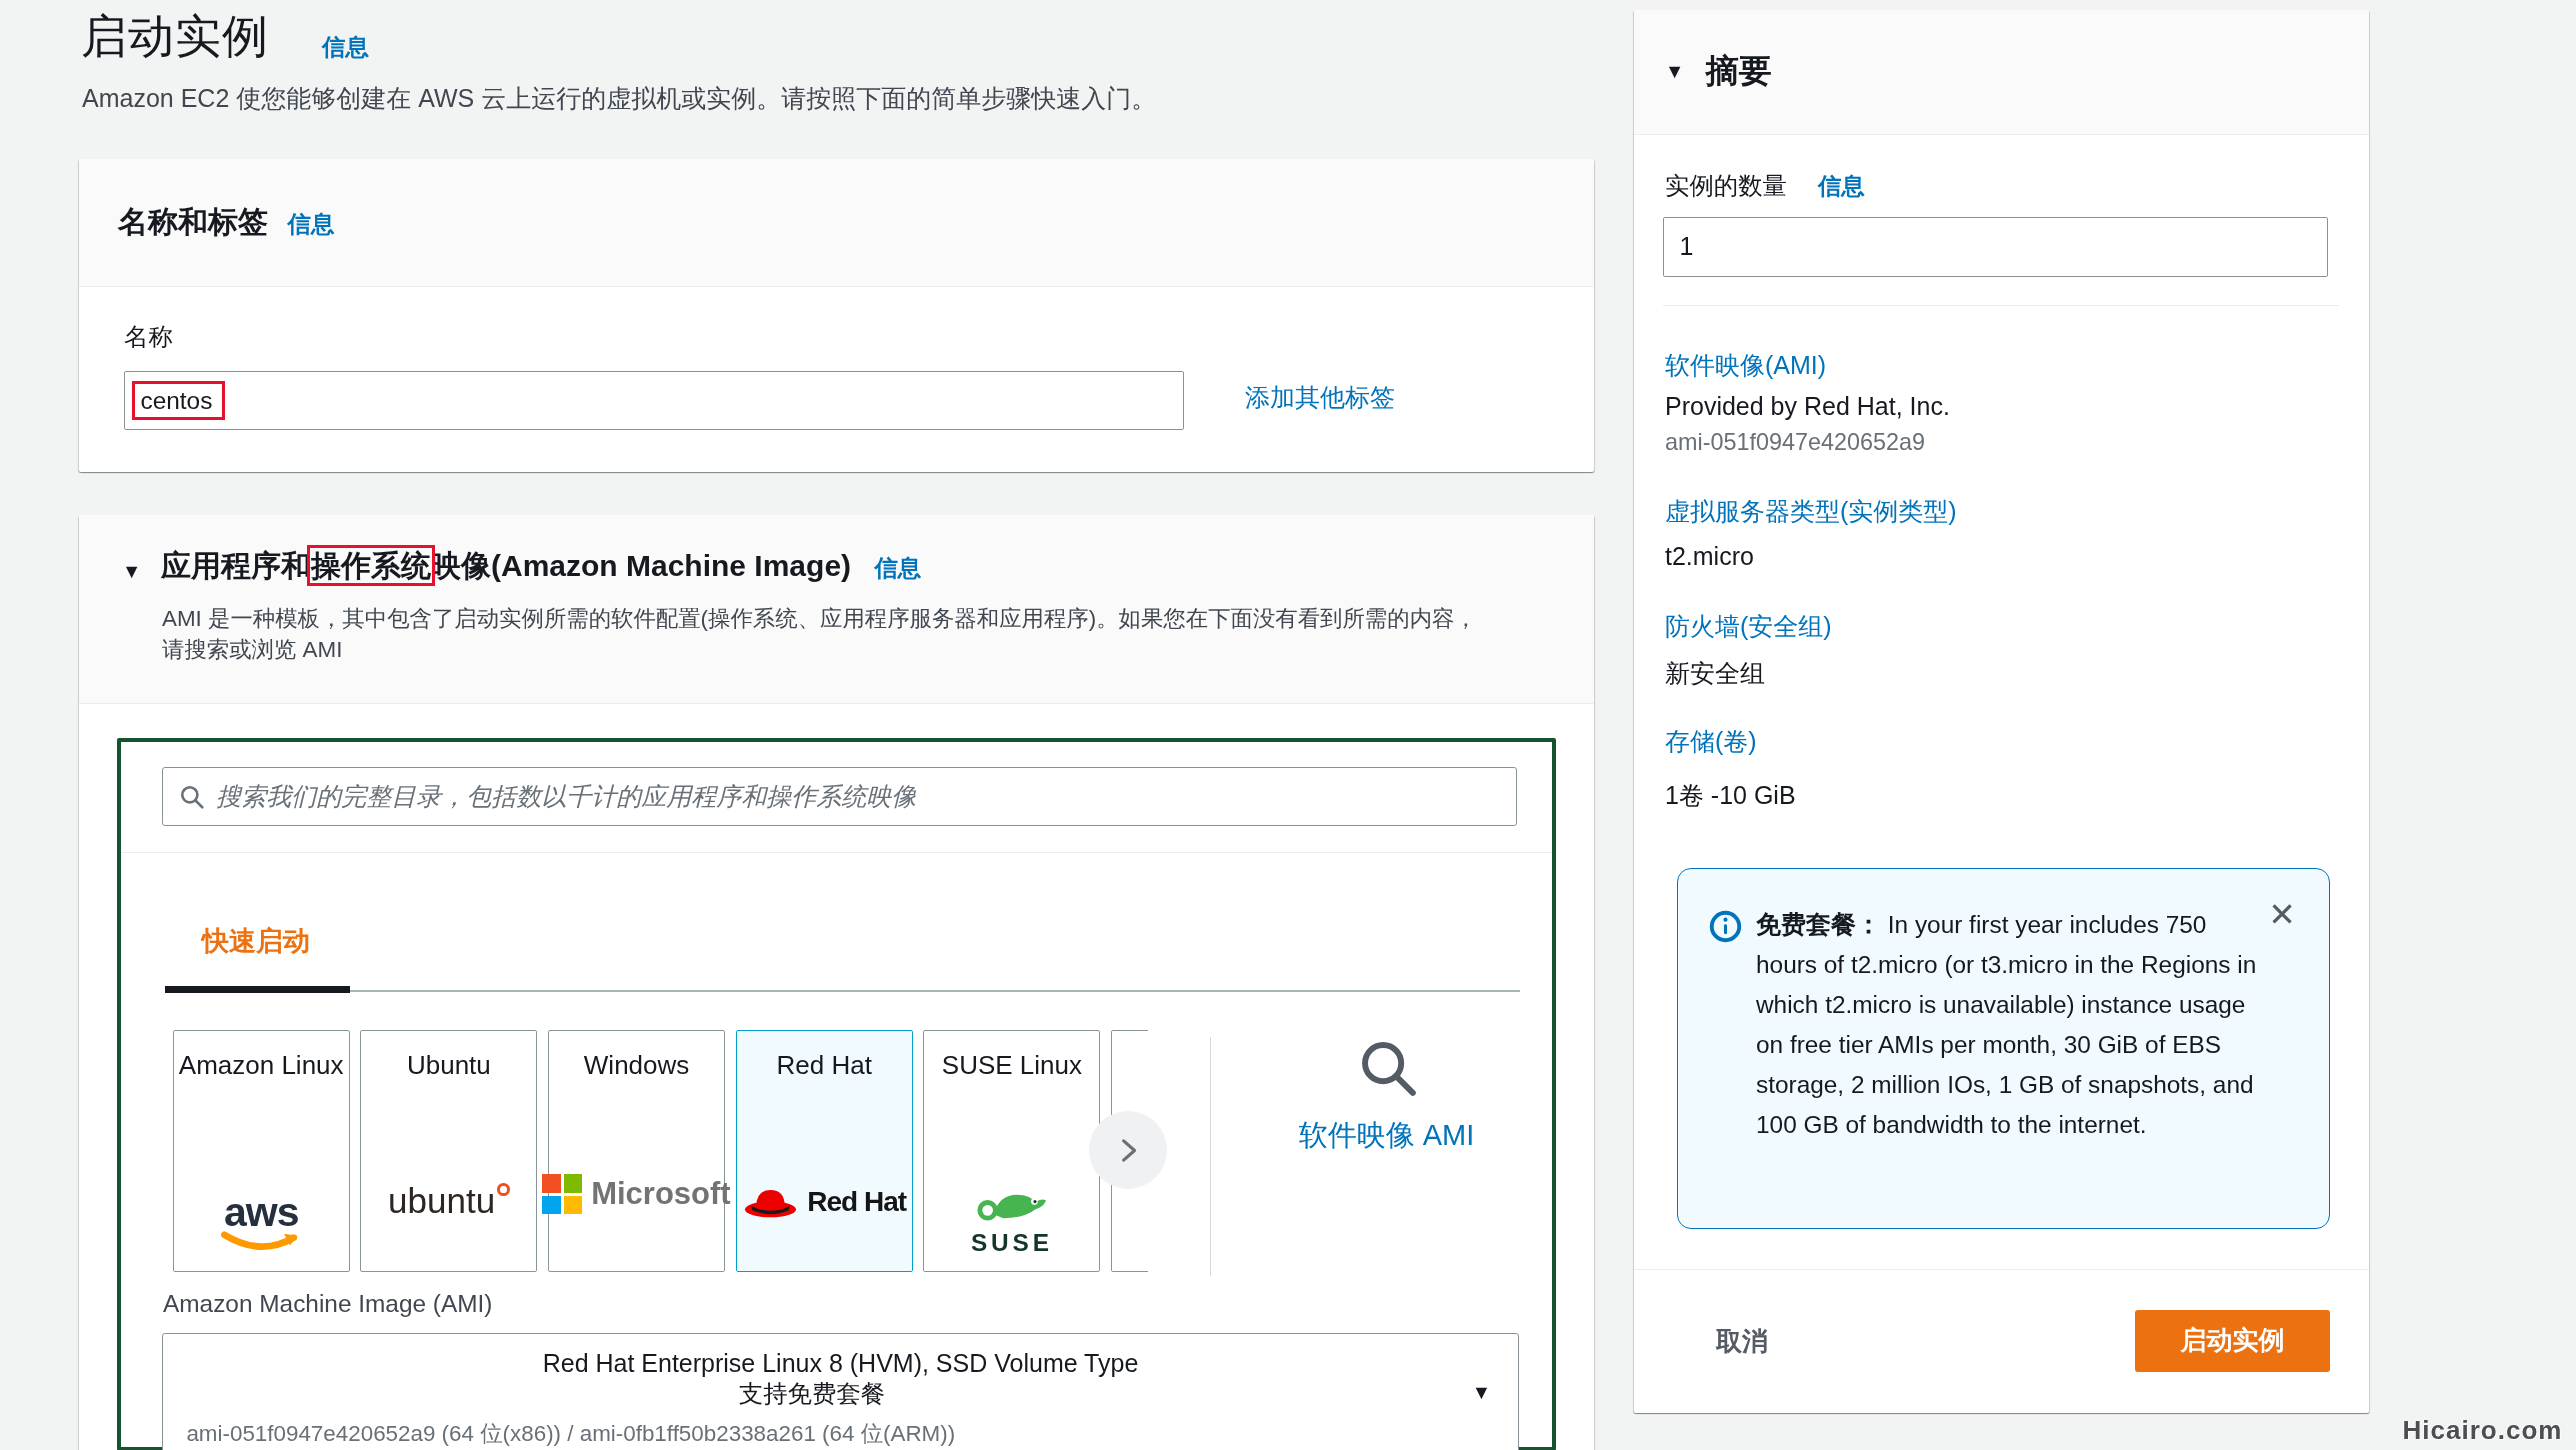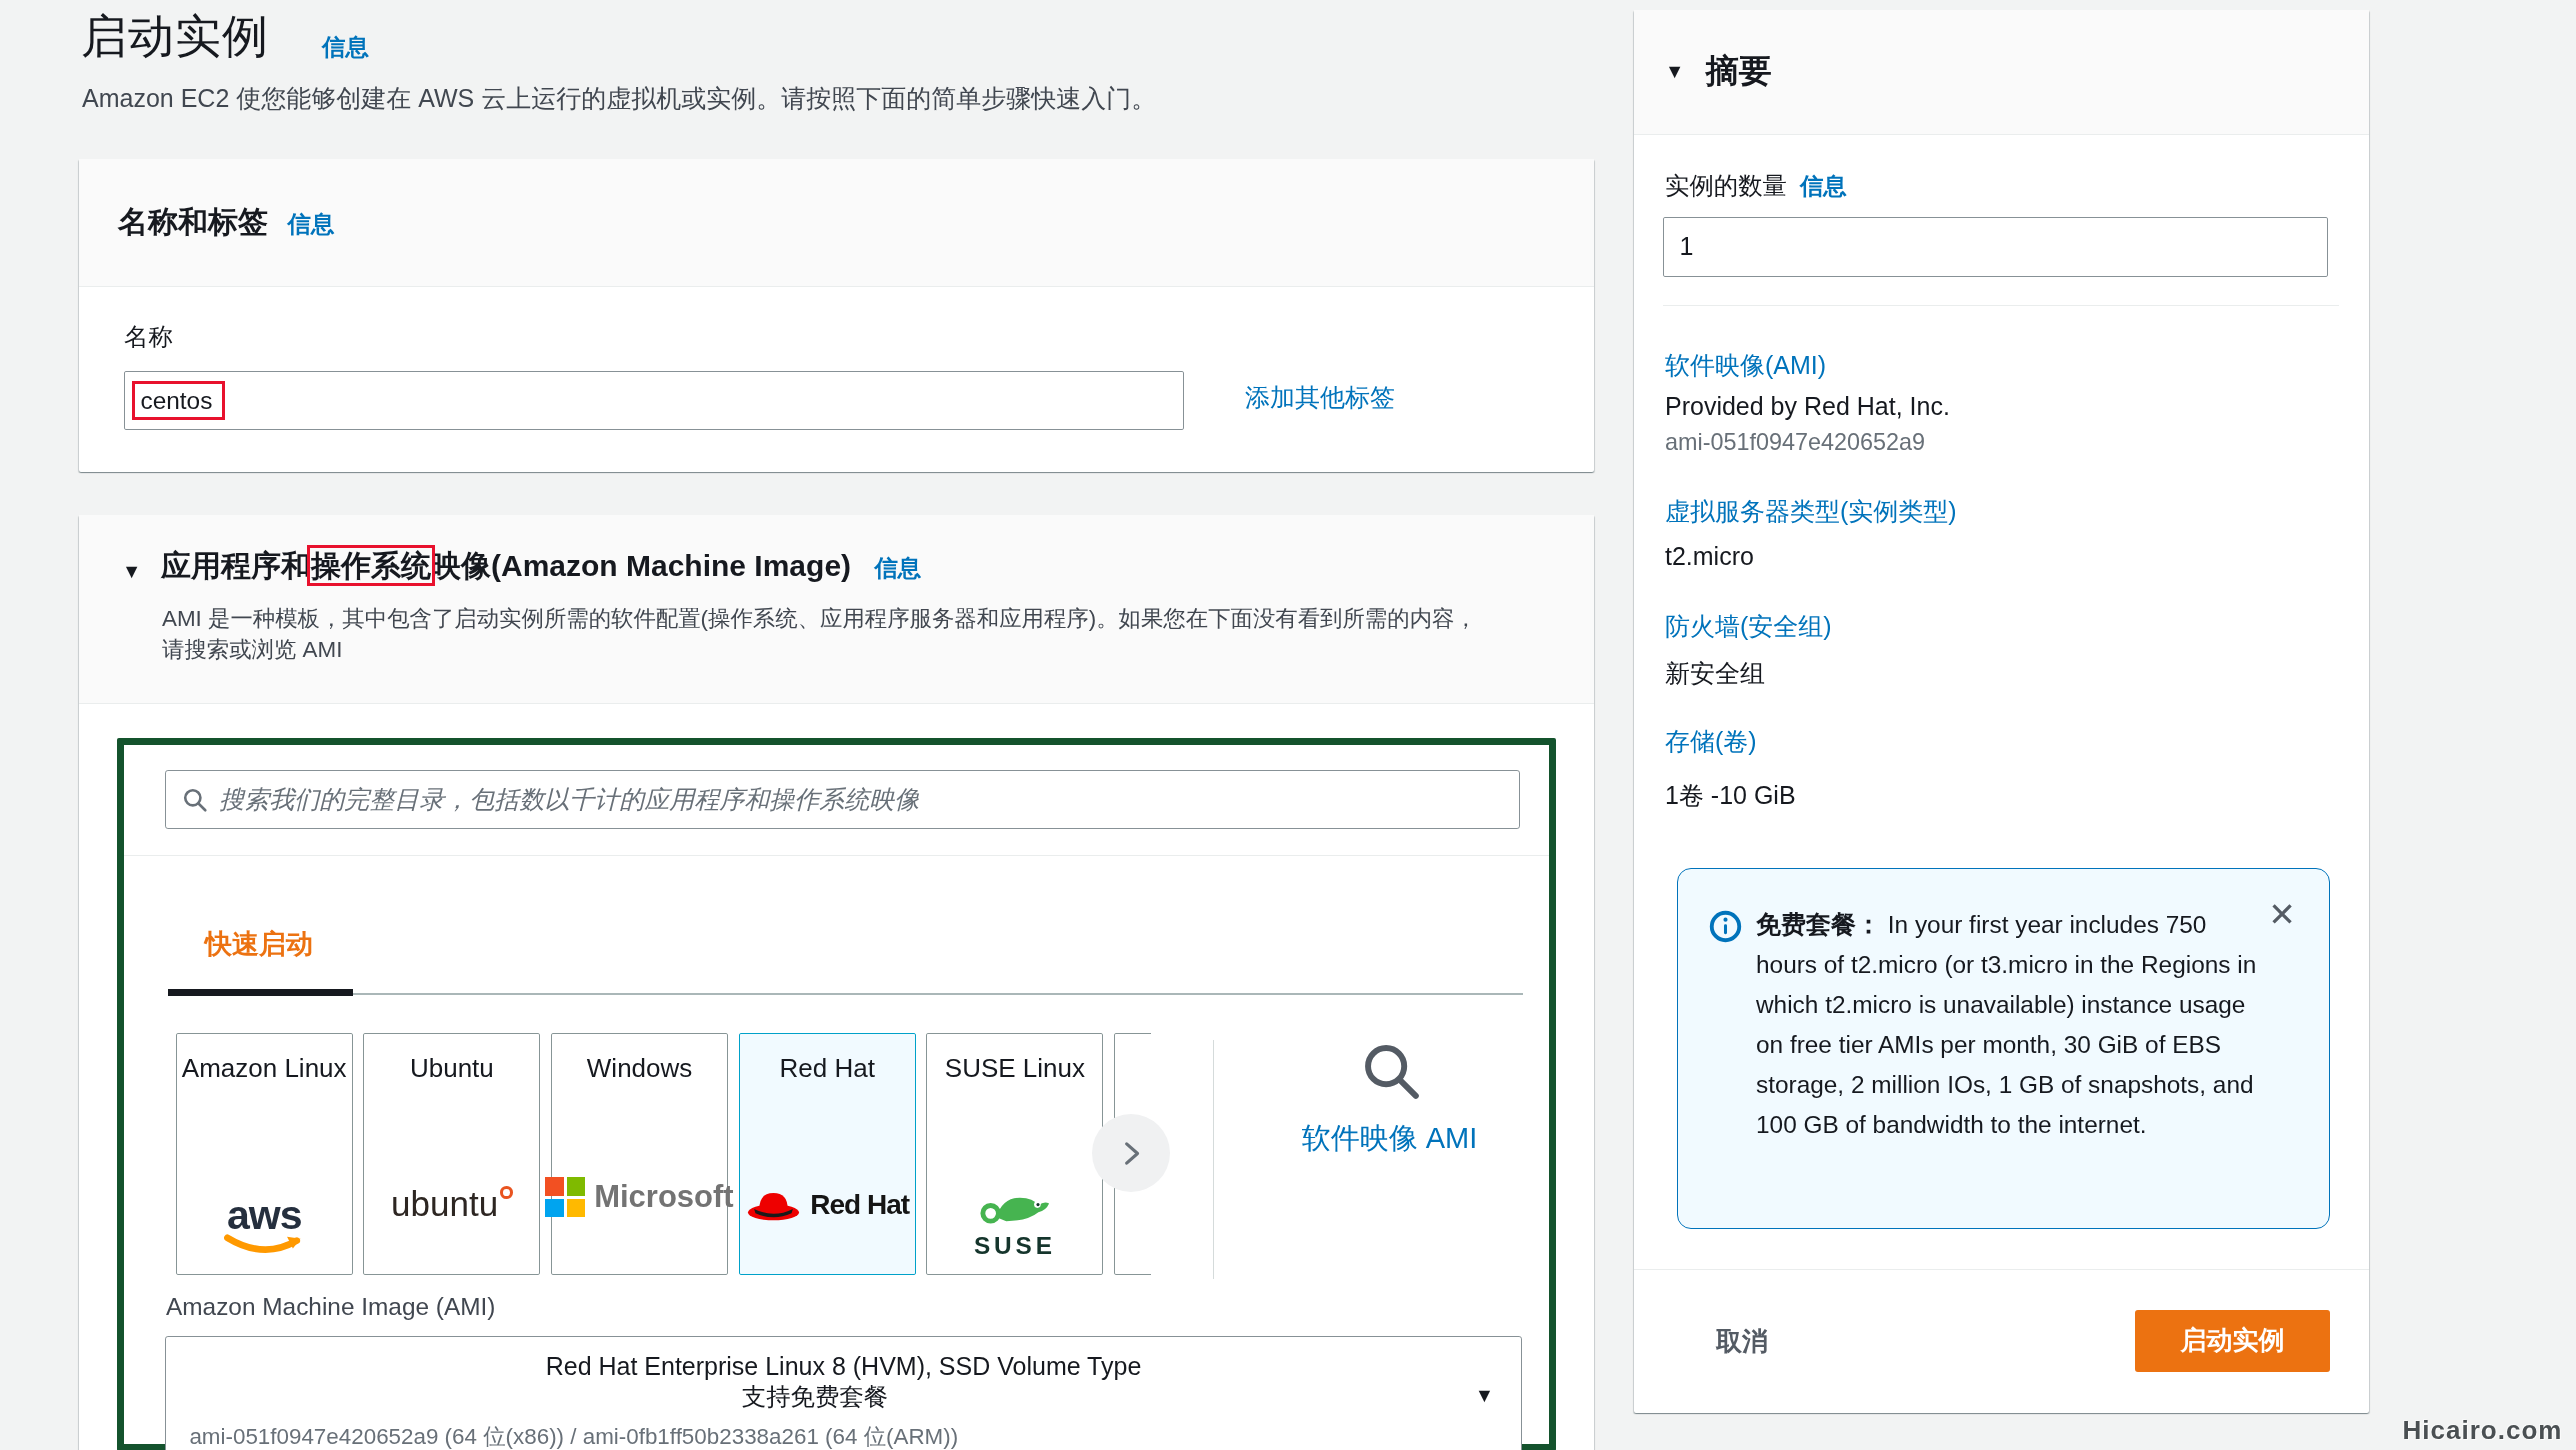--- a/index.html
+++ b/index.html
@@ -41,21 +41,21 @@
   #ami-card { left:79px; top:515px; width:1515px; height:937px; }
   #ami-card .card-header { height:189px; padding:0; position:relative; }
   #ami-caret { position:absolute; left:43px; top:45px; font-size:19.5px; }
   #ami-title { position:absolute; left:82px; top:31px; font-size:30px; font-weight:700; white-space:nowrap; }
   #ami-title .red-box { outline-offset:1px; }
   #ami-title .info-link { margin-left:23.4px; }
   #ami-desc1 { position:absolute; left:83px; top:88px; font-size:22.4px; color:#414750; }
   #ami-desc2 { position:absolute; left:83px; top:119px; font-size:22.4px; color:#414750; }
 
   #ami-panel { position:absolute; left:38px; top:223px; width:1439px; height:713px;
-    border:7px solid #14532d; border-radius:1.9px; background:#fff; }
+    border:4px solid #14532d; border-radius:1.9px; background:#fff; }
   #ami-search { position:absolute; left:41px; top:25px; width:1355px; height:59px;
     border:1px solid #879196; border-radius:2.9px; background:#fff;
     display:flex; align-items:center; padding-left:15.6px; gap:11.7px; }
   #ami-search input { border:none; outline:none; flex:1; font-size:25px; height:49px;
     font-family:inherit; color:#16191f; background:transparent; }
   #ami-search input::placeholder { color:#687078; font-style:italic; }
   #panel-divider { position:absolute; left:0; top:110px; width:100%; border-top:1px solid #eaeded; }
 
   #tab-quickstart { position:absolute; left:81px; top:181px; font-size:27px; font-weight:700; color:#ec7211; cursor:pointer; }
   #tab-line-gray { position:absolute; left:44px; top:248px; width:1355px; height:1.9px; background:#aab7b8; }
@@ -98,21 +98,21 @@
   #ami-select .sel-caret { position:absolute; right:27px; top:47px; font-size:19.5px; }
   #ami-select .row2 { margin-top:8.8px; font-size:22.4px; color:#687078; }
   #ami-select .row3 { margin-top:6.8px; font-size:22.4px; color:#687078; }
   #ami-select .row3 span { margin-right:43px; }
 
   
   #summary-panel { left:1634px; top:9.7px; width:735px; height:1403px; }
   #summary-header { height:125px; padding:43px 31px; display:flex; align-items:center; gap:21.4px; }
   #summary-header h2 { font-size:33px; font-weight:700; }
   #summary-caret { font-size:19.5px; }
-  #count-row { position:absolute; left:31px; top:160px; font-size:24.4px; display:flex; gap:13px; align-items:center; }
+  #count-row { position:absolute; left:31px; top:160px; font-size:24.4px; display:flex; gap:31px; align-items:center; }
   #count-input { position:absolute; left:29px; top:207px; width:665px; height:60px;
     border:1px solid #879196; border-radius:1.9px; font-size:25px; padding-left:15.6px; font-family:inherit; color:#16191f; }
   #summary-divider1 { position:absolute; left:29px; top:295px; width:676px; border-top:1px solid #eaeded; }
 
   .sum-label { position:absolute; left:31px; font-size:25px; color:#0073bb; cursor:pointer; }
   .sum-val  { position:absolute; left:31px; font-size:25px; color:#16191f; }
   .sum-sub  { position:absolute; left:31px; font-size:23.4px; color:#687078; }
 
   #free-tier-box { position:absolute; left:43px; top:858px; width:653px; height:361px;
     background:#f1faff; border:1.9px solid #0073bb; border-radius:14px; }

